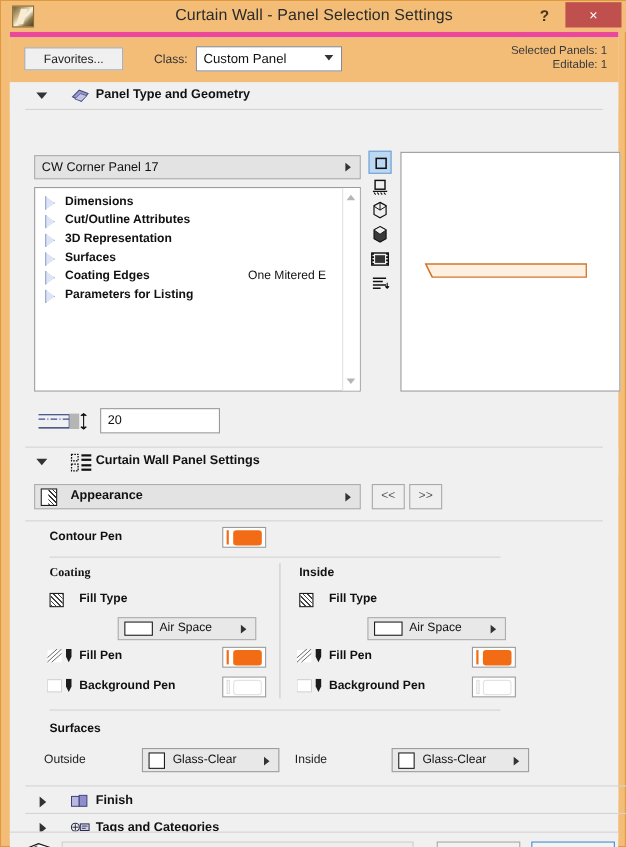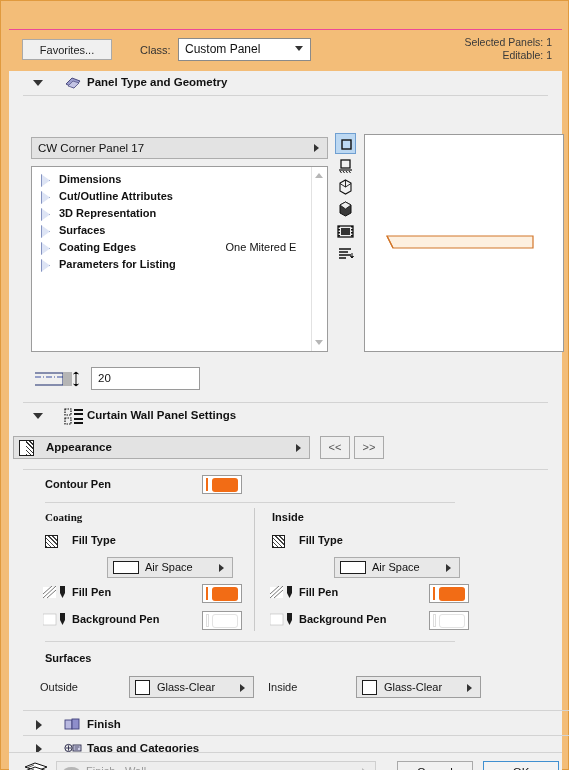--- a/index.html
+++ b/index.html
@@ -42,21 +42,21 @@
   }
   .close-btn{
     position:absolute;right:5px;top:1px;width:51px;height:23px;
     background:#c0504d;color:#fff;font-size:13px;text-align:center;line-height:23px;
   }
   
   .client{
     position:absolute;left:8px;top:28px;width:553px;height:734px;
     background:#f0f0f0;
     box-sizing:border-box;
-    border-top:1px solid #ec4899;
+    border-top:5px solid #ec4899;
   }
   
   .topstrip{
     position:absolute;left:0;top:0;width:553px;height:41px;
     background:#f3bd78;
   }
   .fav-btn{
     position:absolute;left:13px;top:9px;width:90px;height:21px;
     background:#f0f0f0;border:1px solid #a9a9a9;
     font-size:11px;color:#222;text-align:center;line-height:20px;
@@ -158,21 +158,21 @@
   }
   
   .thick-row{position:absolute;left:22px;top:340px;width:300px;height:24px;}
   .thick-icon{position:absolute;left:2px;top:2px;width:56px;height:20px;}
   .thick-field{
     position:absolute;left:60px;top:0;width:109px;height:23px;
     background:#fff;border:1px solid #9a9a9a;box-sizing:border-box;
     font-size:11.5px;color:#111;line-height:21px;padding-left:6px;
   }
   
-  .app-row{position:absolute;left:4px;top:409px;width:370px;height:23px;}
+  .app-row{position:absolute;left:22px;top:409px;width:370px;height:23px;}
   .app-chooser{
     position:absolute;left:0;top:0;width:297px;height:23px;
     background:#e3e3e3;border:1px solid #adadad;box-sizing:border-box;
   }
   .app-chooser .hatch{
     position:absolute;left:5px;top:3px;width:15px;height:16px;
     border:1px solid #1d1d1d;background:#fff;box-sizing:border-box;
   }
   .app-chooser .hatch::after{
     content:"";position:absolute;left:6px;top:0;right:0;bottom:0;
@@ -260,20 +260,26 @@
     border:1px solid #a9a9a9;background:#f1f1f1;box-sizing:border-box;
     font-size:11.5px;color:#111;text-align:center;line-height:21px;
   }
   .btn.primary{border:1px solid #3f8fd0;background:#f3f3f3;}
 </style>
 </head>
 <body>
 
 <div class="window">
 
+  <div class="titlebar">
+    <div class="app-icon"></div>
+    <div class="title-text">Curtain Wall - Panel Selection Settings</div>
+    <div class="help-btn">?</div>
+    <div class="close-btn">×</div>
+  </div>
 
   <div class="client">
 
     <div class="topstrip">
       <div class="fav-btn">Favorites...</div>
       <div class="class-label">Class:</div>
       <div class="class-select">
         <span>Custom Panel</span>
         <span class="chev"></span>
       </div>

